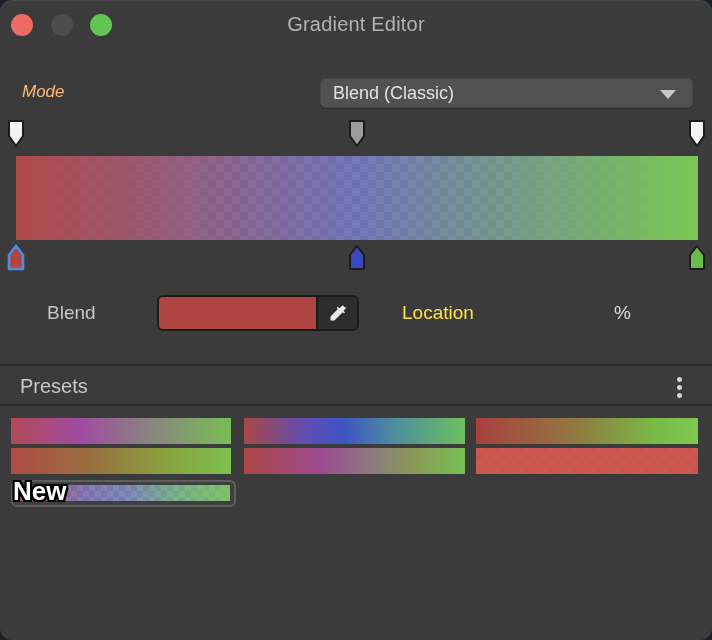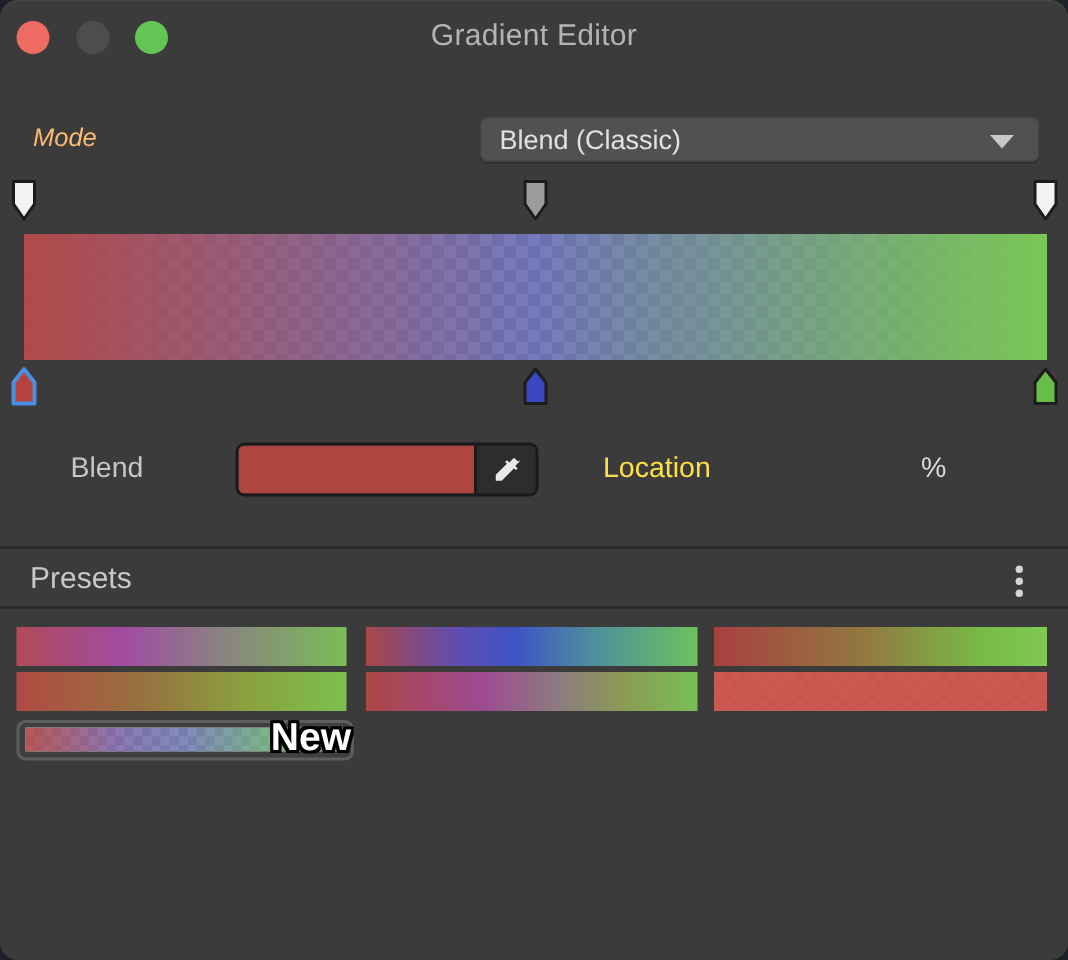--- a/index.html
+++ b/index.html
@@ -60,21 +60,21 @@
   .kebab{position:absolute; left:668px; top:373px; width:22px; height:28px;
     display:flex; flex-direction:column; align-items:center; justify-content:center; gap:3px;}
   .kebab i{width:5px; height:5px; border-radius:50%; background:#d4d4d4; display:block;}
   .preset{position:absolute; height:26px; border-radius:1px;}
   .p-r1{top:418px;} .p-r2{top:448px;}
   .p-c1{left:11px; width:220px;} .p-c2{left:244px; width:221px;} .p-c3{left:476px; width:222px;}
   
   .new-btn{position:absolute; left:11px; top:480px; width:225px; height:27px;
     background:#3f3f3f; border:2px solid #5e5e5e; border-radius:6px; box-sizing:border-box;}
   .new-strip{position:absolute; left:4px; top:3px; right:4px; height:16px;}
-  .new-label{position:absolute; left:0; right:0; top:-6px; text-align:right;
+  .new-label{position:absolute; left:0; right:0; top:-6px; text-align:left;
     font-size:26px; font-weight:bold; color:#ffffff;
     text-shadow:-2px -2px 0 #000, 2px -2px 0 #000, -2px 2px 0 #000, 2px 2px 0 #000,
                  0 -2px 0 #000, 0 2px 0 #000, -2px 0 0 #000, 2px 0 0 #000;}
 </style>
 </head>
 <body>
 
 <div class="window">
 
   <div class="titlebar">

